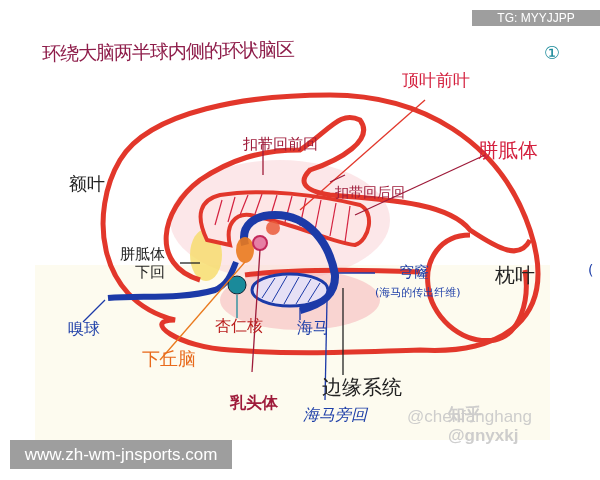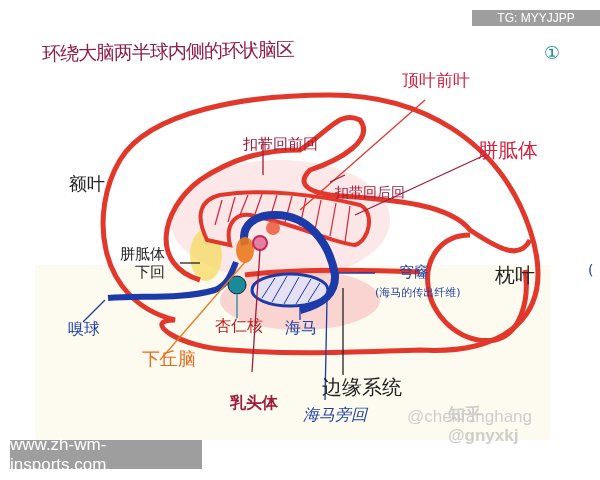--- a/index.html
+++ b/index.html
@@ -10,21 +10,21 @@
   .lbl { position:absolute; white-space:nowrap; line-height:1; }
   .title { left:42px; top:42px; font-size:19px; color:#8e1d4a; letter-spacing:-1px; transform:rotate(-1deg); }
   .red { color:#d4213f; }
   .blk { color:#222222; }
   .blue { color:#1e3fa8; }
   .teal { color:#b91c1c; }
   .orange { color:#e86a1c; }
   .maroon { color:#9e1b3a;margin-top:17px; }
   .tag { position:absolute; background:#9e9e9e; color:#ffffff; font-family:"Liberation Sans", sans-serif; }
   .tg { right:0; top:10px; width:128px; height:16px; font-size:12px; display:flex; align-items:center; justify-content:center; }
-  .url { left:10px; top:440px; width:192px; height:29px; font-size:17px; display:flex; align-items:center; justify-content:center; }
+  .url { left:10px; top:440px; width:222px; height:29px; font-size:17px; display:flex; align-items:center; justify-content:center; }
   .wm { position:absolute; left:393px; top:405px; font-size:17px; color:#c9c9c9; font-family:"Liberation Sans", sans-serif; opacity:0.9; }
   .corner { position:absolute; left:544px; top:42px; font-size:18px; color:#1a8a9a; }
   .corner2 { position:absolute; left:588px; top:262px; font-size:14px; color:#1e3fa8; }
 </style>
 </head>
 <body>
 
 <div class="cream"></div>
 
 <svg class="diagram" width="600" height="480" viewBox="0 0 600 480">
@@ -100,21 +100,21 @@
 
 <div class="lbl blk" style="left:45px;top:175px;font-size:18px;margin-left:24px;">额叶</div>
 <div class="lbl blk" style="left:495px;top:265px;font-size:20px;">枕叶</div>
 <div class="lbl blk" style="left:120px;top:247px;font-size:15px;">胼胝体</div>
 <div class="lbl blk" style="left:135px;top:265px;font-size:15px;">下回</div>
 
 <div class="lbl blue" style="left:383px;top:265px;font-size:15px;margin-left:16px;">穹窿</div>
 <div class="lbl blue" style="left:375px;top:287px;font-size:11px;">(海马的传出纤维)</div>
 <div class="lbl blue" style="left:68px;top:321px;font-size:16px;">嗅球</div>
 <div class="lbl teal" style="left:215px;top:318px;font-size:16px;">杏仁核</div>
-<div class="lbl blue" style="left:285px;top:320px;font-size:16px;font-family:Liberation Serif, serif;">海马</div>
+<div class="lbl blue" style="left:297px;top:320px;font-size:16px;font-family:Liberation Serif, serif;">海马</div>
 <div class="lbl orange" style="left:142px;top:350px;font-size:18px;">下丘脑</div>
 <div class="lbl maroon" style="left:230px;top:378px;font-size:16px;font-weight:bold;">乳头体</div>
 <div class="lbl blk" style="left:322px;top:377px;font-size:20px;">边缘系统</div>
 <div class="lbl blue" style="left:303px;top:407px;font-size:16px;font-style:italic;">海马旁回</div>
 
 <div class="corner">①</div>
 <div class="corner2">(</div>
 
 <div class="wm">
   <span style="position:absolute;left:14px;top:2px;">@chenfanghang</span>

